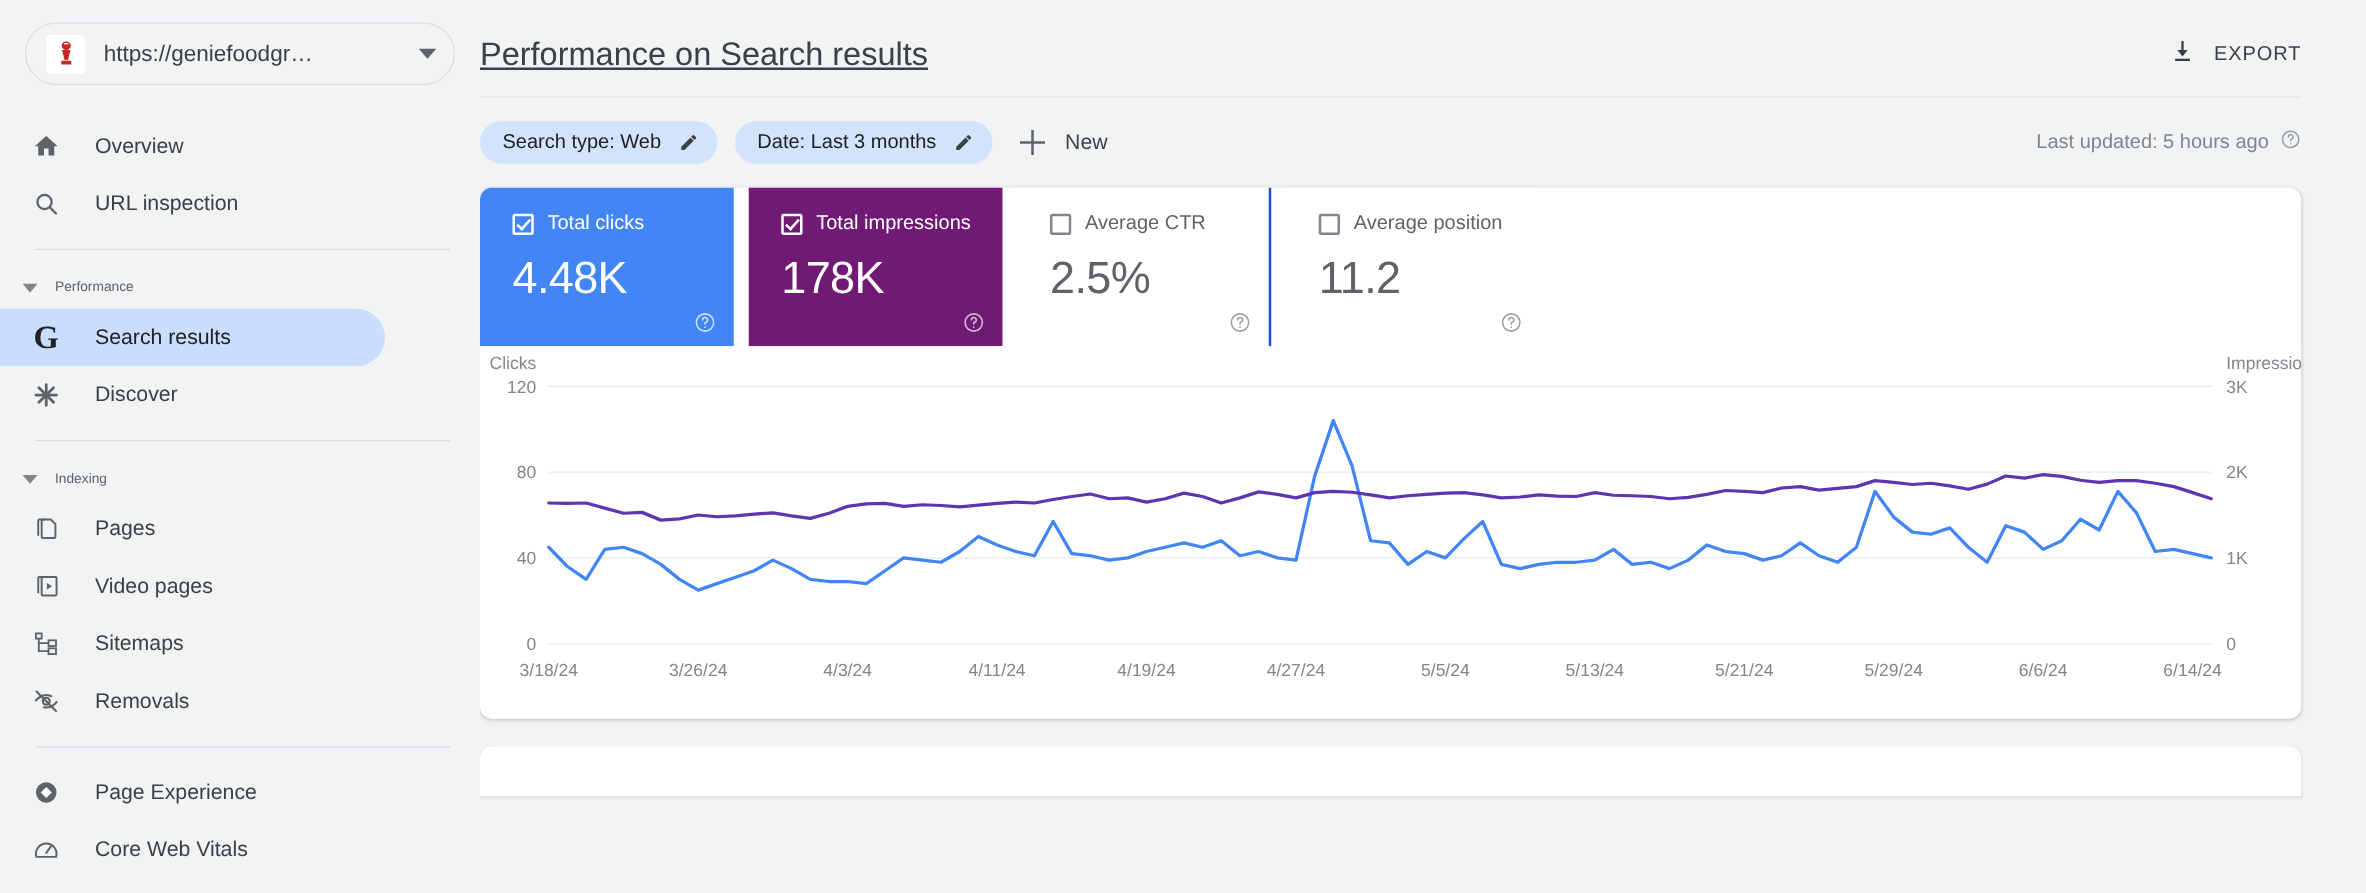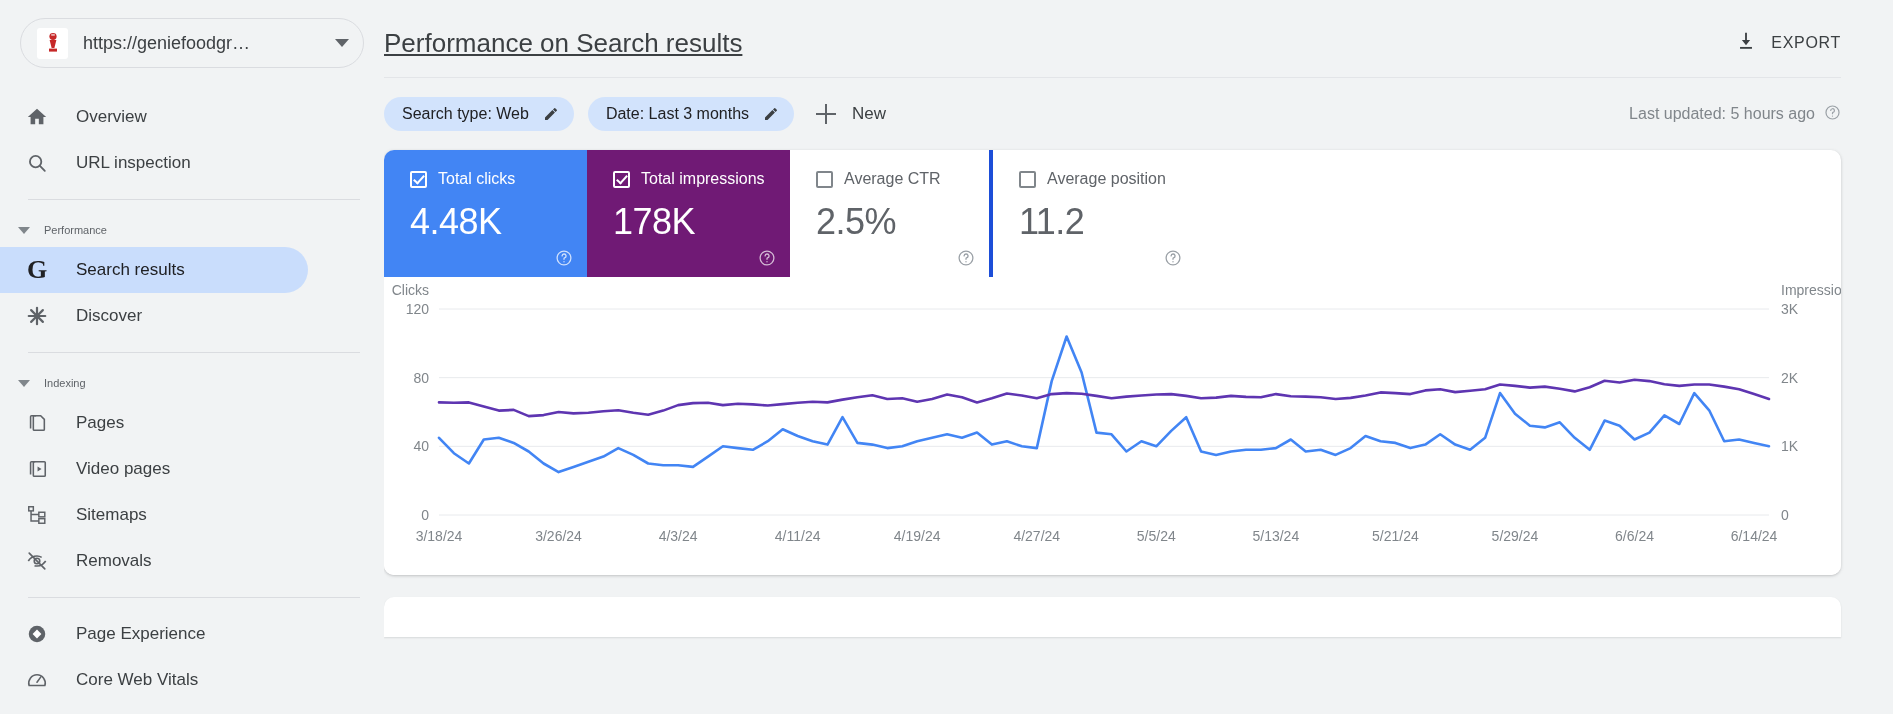--- a/index.html
+++ b/index.html
@@ -147,26 +147,26 @@
   }
 
   
   .panel {
     margin: 16px 24px 0 0;
     background: #ffffff;
     border-radius: 10px;
     box-shadow: 0 1px 2px rgba(60,64,67,.16), 0 1px 3px 1px rgba(60,64,67,.08);
     overflow: hidden;
   }
-  .metrics { display: flex; height: 127px; }
+  .metrics { display: flex; height: 127px; gap: 12px; }
   .metric {
     width: 203px; flex: 0 0 203px;
     padding: 20px 0 0 26px;
     position: relative;
-    border-right: 4px solid #1d4ed8;
+    border-right: 2px solid #1d4ed8;
     cursor: pointer;
   }
   .metric.clicks { background: #4285f4; border-right: none; }
   .metric.impressions { background: #701a75; border-right: none; }
   .metric.inactive { background: #ffffff; }
   .m-label { display: flex; align-items: center; gap: 11px; }
   .m-check {
     width: 17px; height: 17px; flex: 0 0 17px;
     border: 2px solid #ffffff; border-radius: 2px;
     position: relative;

